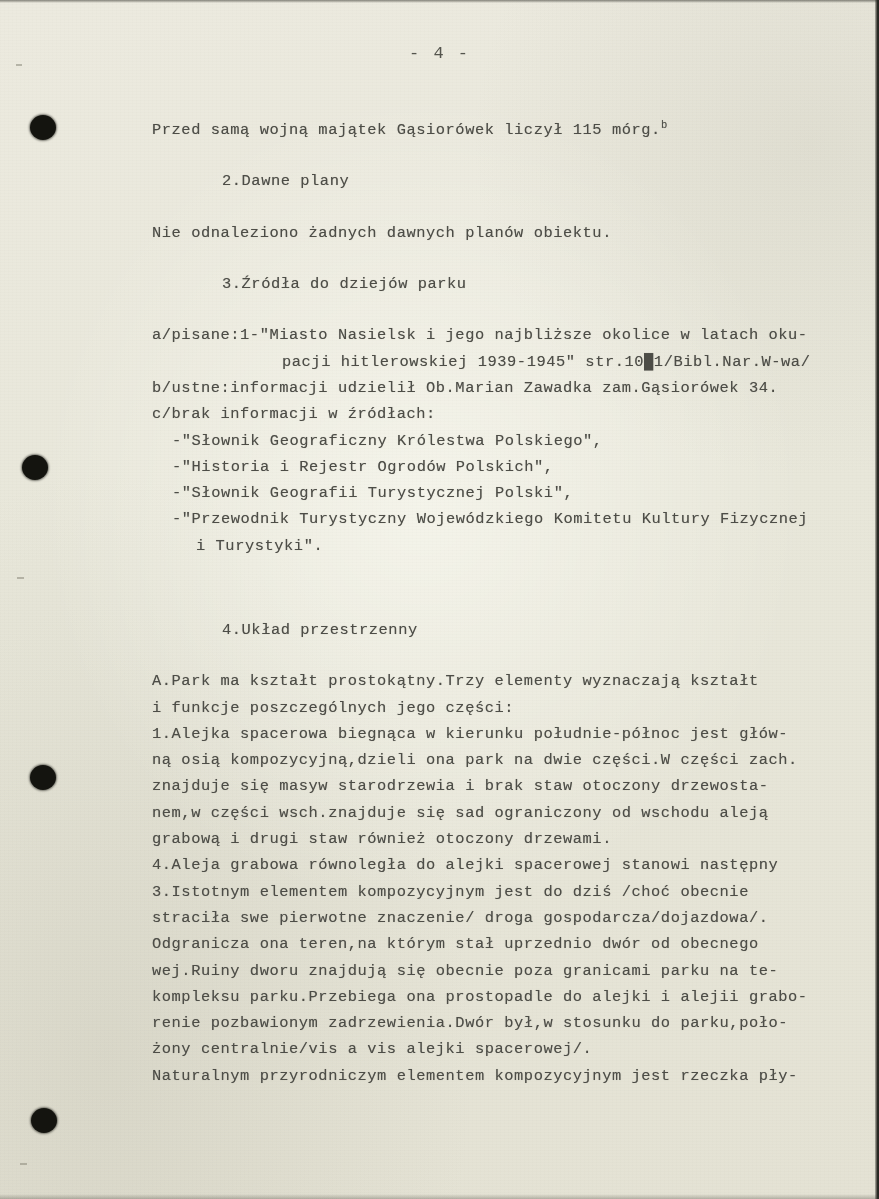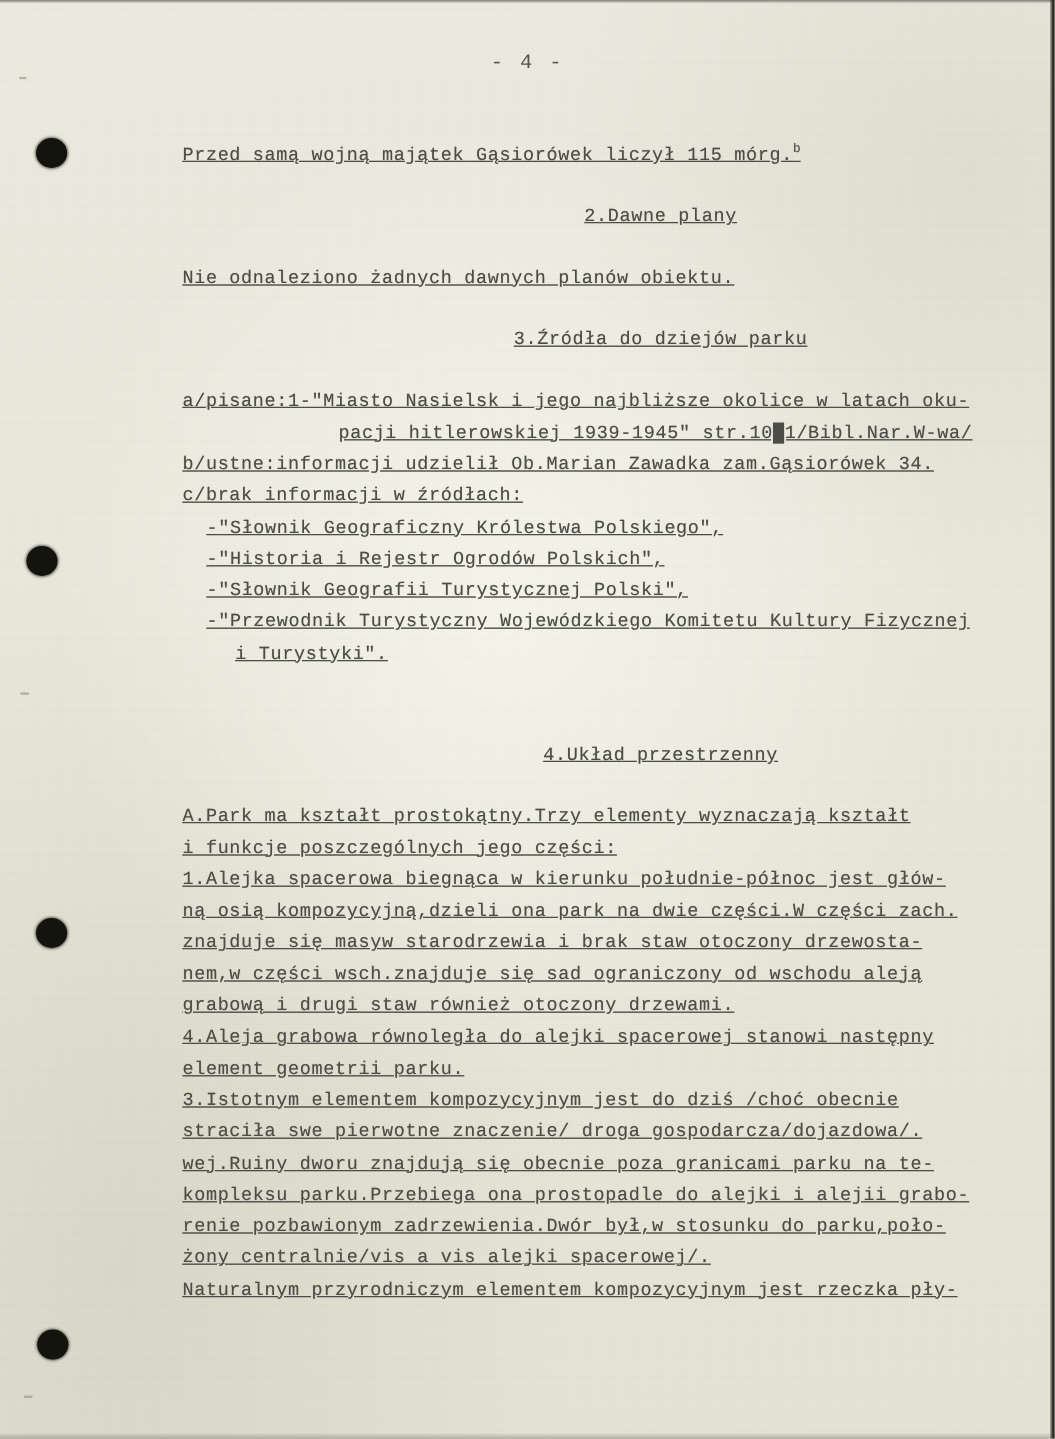--- a/index.html
+++ b/index.html
@@ -93,26 +93,25 @@
     width: 879px;
   }
 
   .line {
     font-size: 15.4px;
     line-height: 26.3px;
     letter-spacing: 0.55px;
     white-space: pre;
     color: #4d4d47;
     text-shadow: 0 0 0.7px rgba(77,77,71,0.45);
-    text-decoration: underline;
   }
 
   
   .m-body     { padding-left: 152px; }
-  .m-indent   { padding-left: 222px; text-align: center; }
+  .m-indent   { padding-left: 222px; }
   .m-indent2  { padding-left: 232px; }
   .m-hang     { padding-left: 282px; }
   .m-bullet   { padding-left: 172px; }
   .m-bullet2  { padding-left: 196px; }
   .gap-md { height: 25px; }
   .gap-lg { height: 33px; }
 
   sup.fn {
     font-size: 10.5px;
     vertical-align: super;
@@ -178,23 +177,23 @@
     <div class="gap-md"></div>
 
     <div class="line m-body">A.Park ma kształt prostokątny.Trzy elementy wyznaczają kształt</div>
     <div class="line m-body">i funkcje poszczególnych jego części:</div>
     <div class="line m-body">1.Alejka spacerowa biegnąca w kierunku południe-północ jest głów-</div>
     <div class="line m-body">ną osią kompozycyjną,dzieli ona park na dwie części.W części zach.</div>
     <div class="line m-body">znajduje się masyw starodrzewia i brak staw otoczony drzewosta-</div>
     <div class="line m-body">nem,w części wsch.znajduje się sad ograniczony od wschodu aleją</div>
     <div class="line m-body">grabową i drugi staw również otoczony drzewami.</div>
     <div class="line m-body">4.Aleja grabowa równoległa do alejki spacerowej stanowi następny</div>
-    <div class="line m-body">element geometrii parku.</div>
     <div class="line m-body">3.Istotnym elementem kompozycyjnym jest do dziś /choć obecnie</div>
     <div class="line m-body">straciła swe pierwotne znaczenie/ droga gospodarcza/dojazdowa/.</div>
+    <div class="line m-body">Odgranicza ona teren,na którym stał uprzednio dwór od obecnego</div>
     <div class="line m-body">wej.Ruiny dworu znajdują się obecnie poza granicami parku na te-</div>
     <div class="line m-body">kompleksu parku.Przebiega ona prostopadle do alejki i alejii grabo-</div>
     <div class="line m-body">renie pozbawionym zadrzewienia.Dwór był,w stosunku do parku,poło-</div>
     <div class="line m-body">żony centralnie/vis a vis alejki spacerowej/.</div>
     <div class="line m-body">Naturalnym przyrodniczym elementem kompozycyjnym jest rzeczka pły-</div>
 
   </div>
 
   <div class="grain"></div>
 </div>

